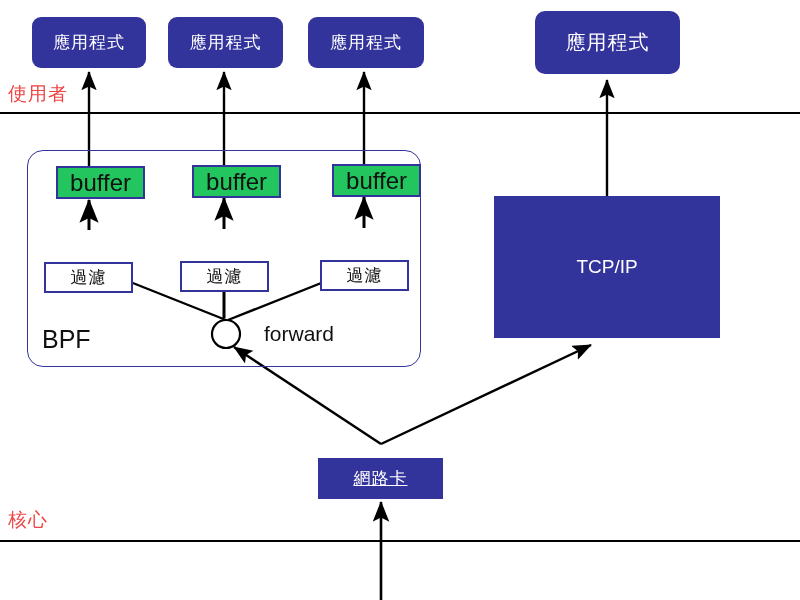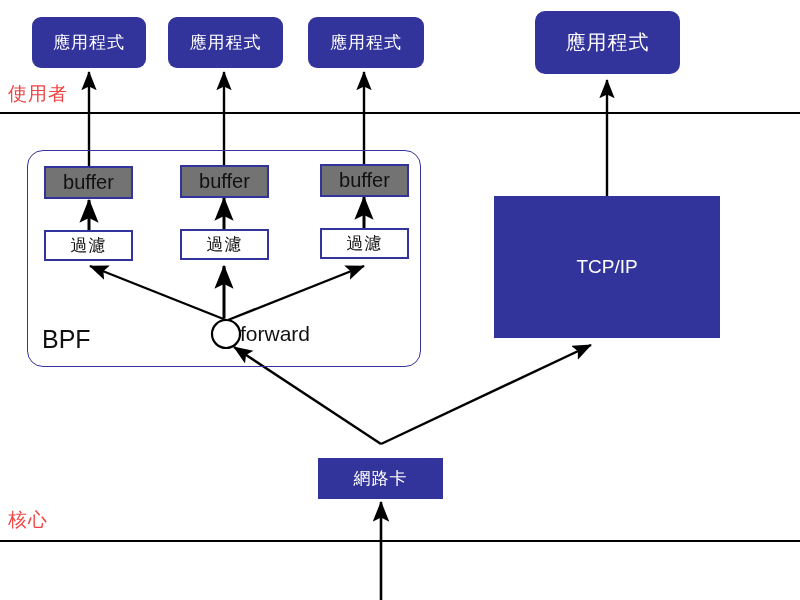--- a/index.html
+++ b/index.html
@@ -22,36 +22,37 @@
     background:#33339C;color:#ffffff;border-radius:10px;
     font-size:20px;letter-spacing:1px;
   }
   .tcpip-box{
     background:#33339C;color:#ffffff;font-size:19px;align-items:center;
   }
   .nic-box{
     background:#33339C;color:#ffffff;font-size:17px;letter-spacing:1px;
   }
   .buffer-box{
-    background:#737373;border:2px solid #33339C;color:#111111;
-    font-size:20px;
+    background:#22c55e;border:2px solid #33339C;color:#111111;
+    font-size:24px;
+    margin-left:12px;
   }
   .filter-box{
     background:#ffffff;border:2px solid #33339C;color:#111111;
-    font-size:17px;letter-spacing:1px;
+    font-size:17px;letter-spacing:1px;margin-top:32px;
   }
   .bpf-container{
     position:absolute;border:1.6px solid #33339C;border-radius:16px;
     background:transparent;box-sizing:border-box;
   }
   .bpf-label{
     position:absolute;font-size:25px;color:#111111;
   }
   .fwd-label{
-    position:absolute;font-size:21px;color:#111111;white-space:nowrap;
+    position:absolute;font-size:21px;color:#111111;white-space:nowrap;padding-left:24px;
   }
   .zone-label{
     position:absolute;font-size:19px;color:#ef4444;letter-spacing:1px;
   }
 </style>
 </head>
 <body>
 
 <div id="stage">
 
@@ -122,21 +123,21 @@
   <div class="node filter-box" style="left:320px;top:228px;width:89px;height:31px;">
     <span>過濾</span>
   </div>
 
   <div class="fwd-label" style="left:240px;top:322px;">forward</div>
 
   <div class="node tcpip-box" style="left:494px;top:196px;width:226px;height:142px;">
     <span>TCP/IP</span>
   </div>
 
-  <div class="node nic-box" style="left:318px;top:458px;width:125px;height:41px;">
+  <div class="node nic-box" style="left:318px;top:458px;width:125px;height:41px;text-decoration:underline;">
     <span>網路卡</span>
   </div>
 
   <div class="zone-label" style="left:8px;top:81px;">使用者</div>
   <div class="zone-label" style="left:8px;top:507px;font-family:Liberation Serif, serif;">核心</div>
   <div class="zone-label" style="left:8px;top:553px;margin-top:46px;">網路</div>
 
 </div>
 
 </body></html>

